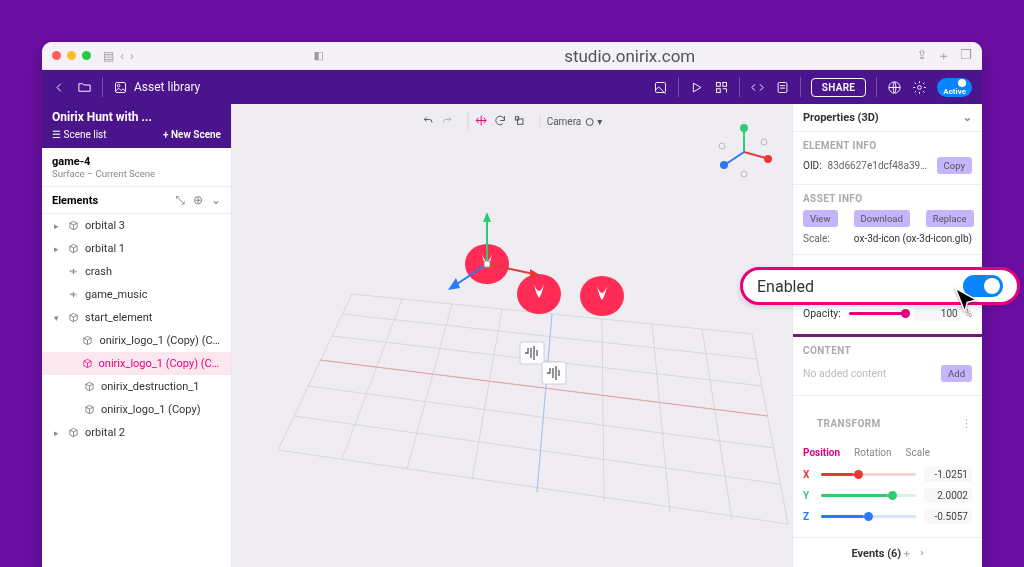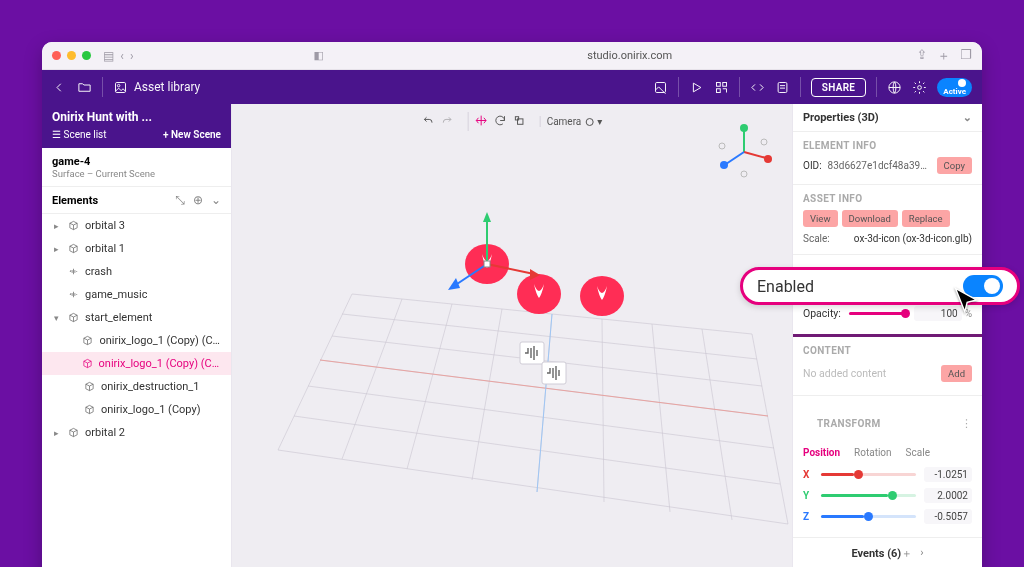--- a/index.html
+++ b/index.html
@@ -14,21 +14,21 @@
 
   
   .chrome {
     height: 28px; background: #f4f1f7; display: flex; align-items: center; padding: 0 10px;
     font-size: 11px; color: #555; border-bottom: 1px solid #e6e2ea;
   }
   .traffic { display: flex; gap: 6px; margin-right: 12px; }
   .traffic span { width: 9px; height: 9px; border-radius: 50%; display: inline-block; }
   .t-red { background:#ff5f57 } .t-yellow{background:#febc2e} .t-green{background:#28c840}
   .chrome .navicons { display:flex; gap:6px; color:#9e9aa6; font-size:12px; }
-  .chrome .url { flex:1; text-align:center; font-size:11px; color:#555;padding-left:19px; }
+  .chrome .url { flex:1; text-align:center; font-size:17px; color:#555;padding-left:19px; }
   .chrome .right { display:flex; gap:10px; color:#9e9aa6; font-size:13px; }
 
   
   .topbar {
     height: 34px; background: #4a148c; display:flex; align-items:center; padding:0 10px;
     color:#fff; font-size:12px; 
   }
   .topbar .left, .topbar .right { display:flex; align-items:center; gap:10px; }
   .topbar .spacer { flex:1 }
   .tbtn { display:flex; align-items:center; gap:6px; cursor:pointer; opacity:.95; }
@@ -81,22 +81,22 @@
   .scene { position:absolute; inset:0 }
 
   
   .rightcol { width:190px; border-left:1px solid #e9e6ee; background:#fff; display:flex; flex-direction:column; font-size:11px; color:#333; overflow:auto }
   .rc-hdr { display:flex; align-items:center; justify-content:space-between; padding:7px 10px; border-bottom:1px solid #eee; font-weight:700; font-size:11px }
   .rc-hdr .chev { color:#888 }
   .rc-sec { padding:8px 10px 10px; border-bottom:1px solid #eee }
   .rc-sec h4 { font-size:10px; color:#aaa; letter-spacing:.4px; font-weight:700; margin-bottom:6px }
   .oid-row { display:flex; gap:6px; align-items:center; font-size:10px }
   .oid-row .val { flex:1; color:#666; overflow:hidden; text-overflow:ellipsis; white-space:nowrap }
-  .mini-btn { background:#fca5a5; border-radius:3px; padding:3px 7px; font-size:9.5px; cursor:pointer; color:#555 }
-  .mini-btns { display:flex; gap:4px; margin-bottom:6px }
+  .mini-btn { background:#c4b5fd; border-radius:3px; padding:3px 7px; font-size:9.5px; cursor:pointer; color:#555 }
+  .mini-btns { display:flex; gap:16px; margin-bottom:6px }
   .asset-row { display:flex; justify-content:space-between; font-size:10px; color:#666 }
   .asset-row .v { color:#333 }
 
   .prop-row { display:flex; align-items:center; justify-content:space-between; padding:3px 0; font-size:10.5px }
   .mini-toggle { width:26px; height:14px; border-radius:8px; background:#ddd; position:relative; cursor:pointer }
   .mini-toggle::after { content:""; position:absolute; width:10px;height:10px;border-radius:50%;background:#fff; top:2px; left:2px }
   .slider { flex:1; height:3px; background:#f2d6e3; border-radius:2px; margin:0 8px; position:relative }
   .slider .fill { position:absolute; height:100%; background:#e6007e; border-radius:2px }
   .slider .knob { position:absolute; width:9px;height:9px;border-radius:50%;background:#e6007e; top:-3px }
   .num-in { width:48px; font-size:10px; text-align:right; border:none; background:#f7f6f9; padding:2px 4px; border-radius:3px; color:#444 }

